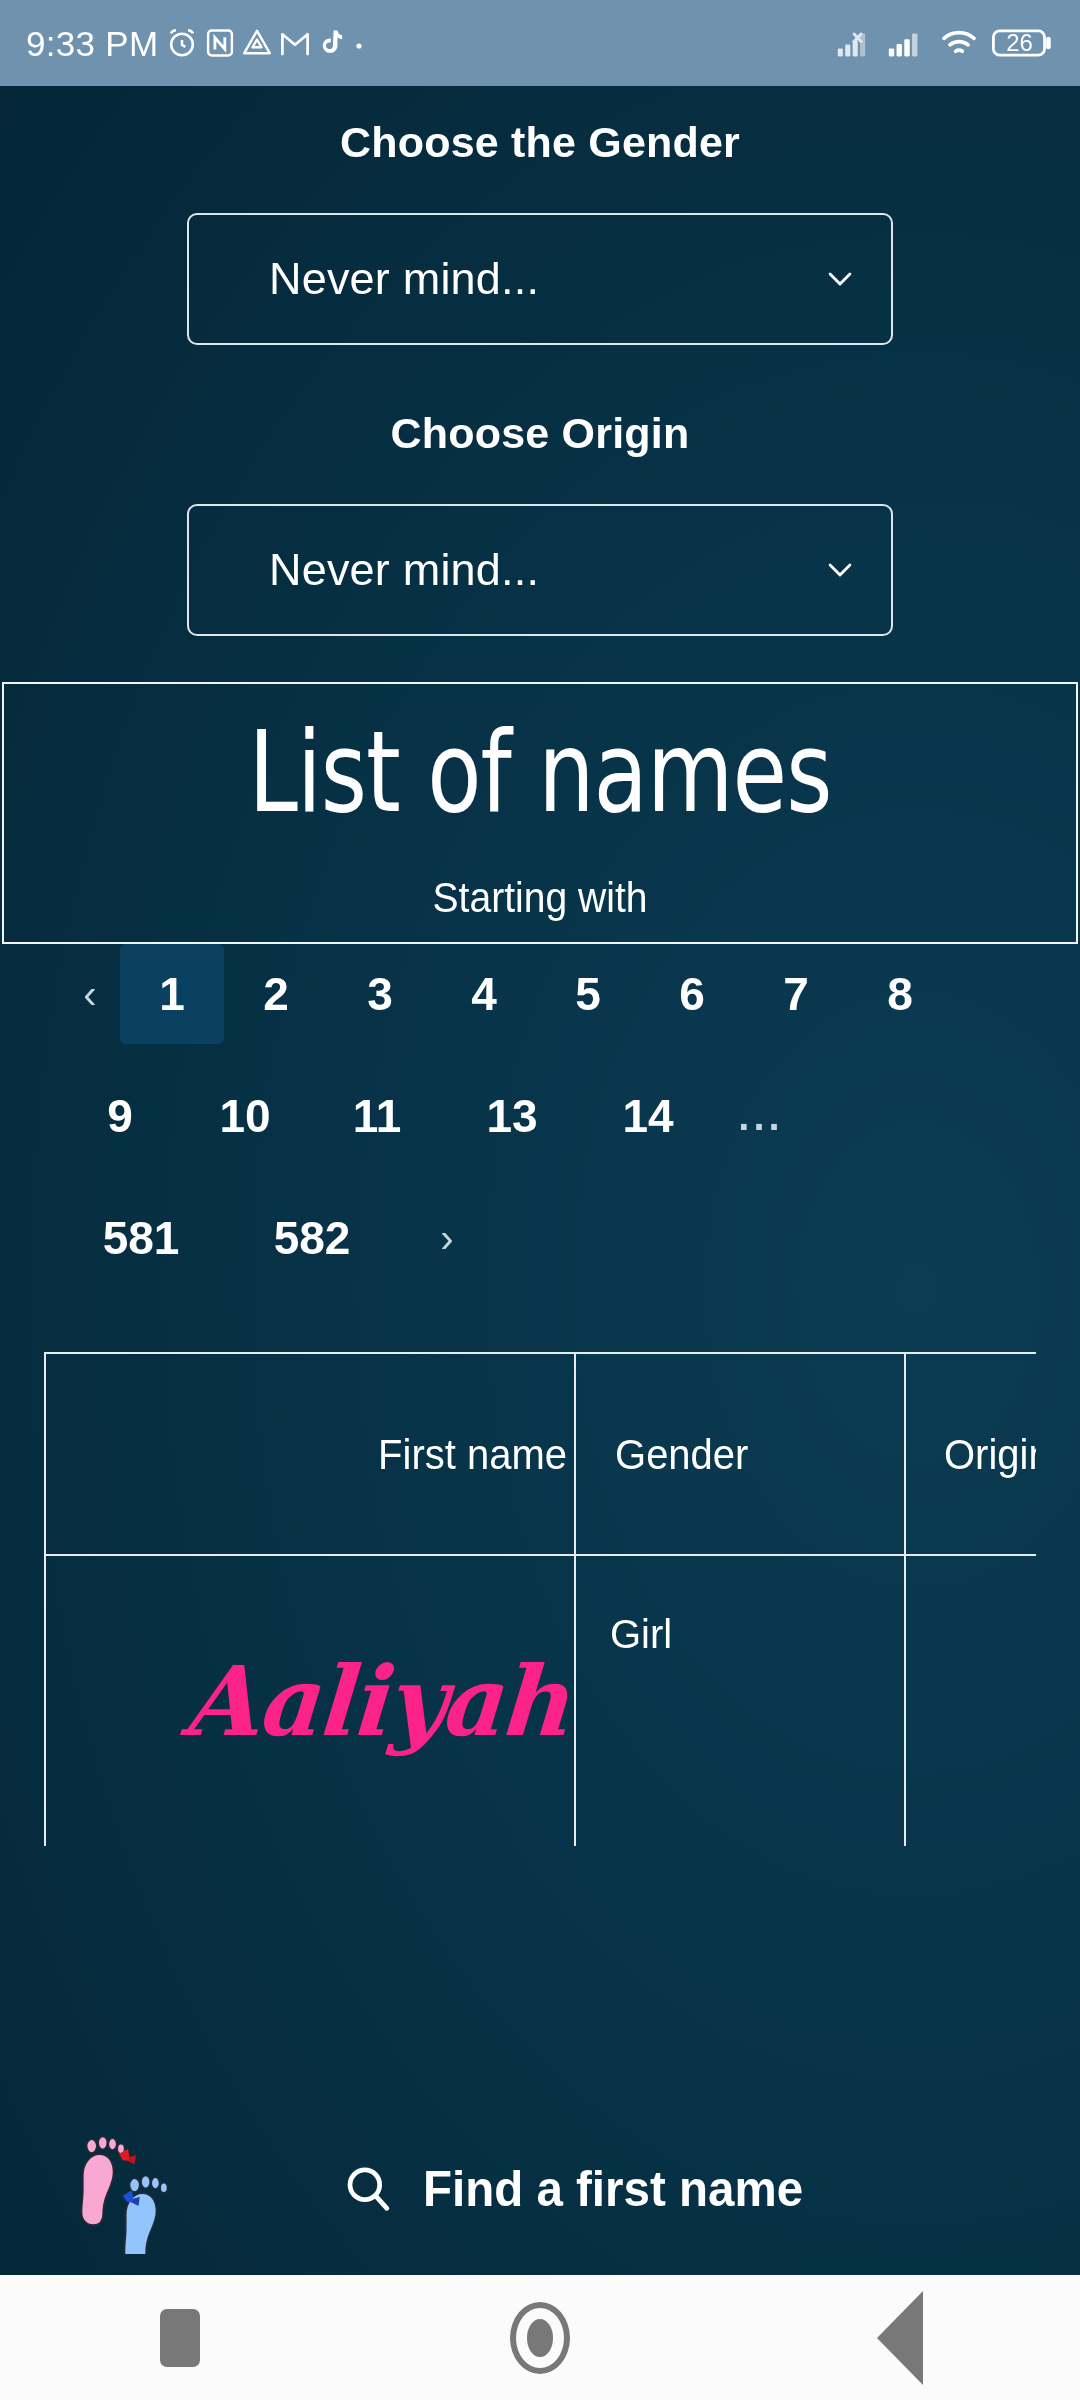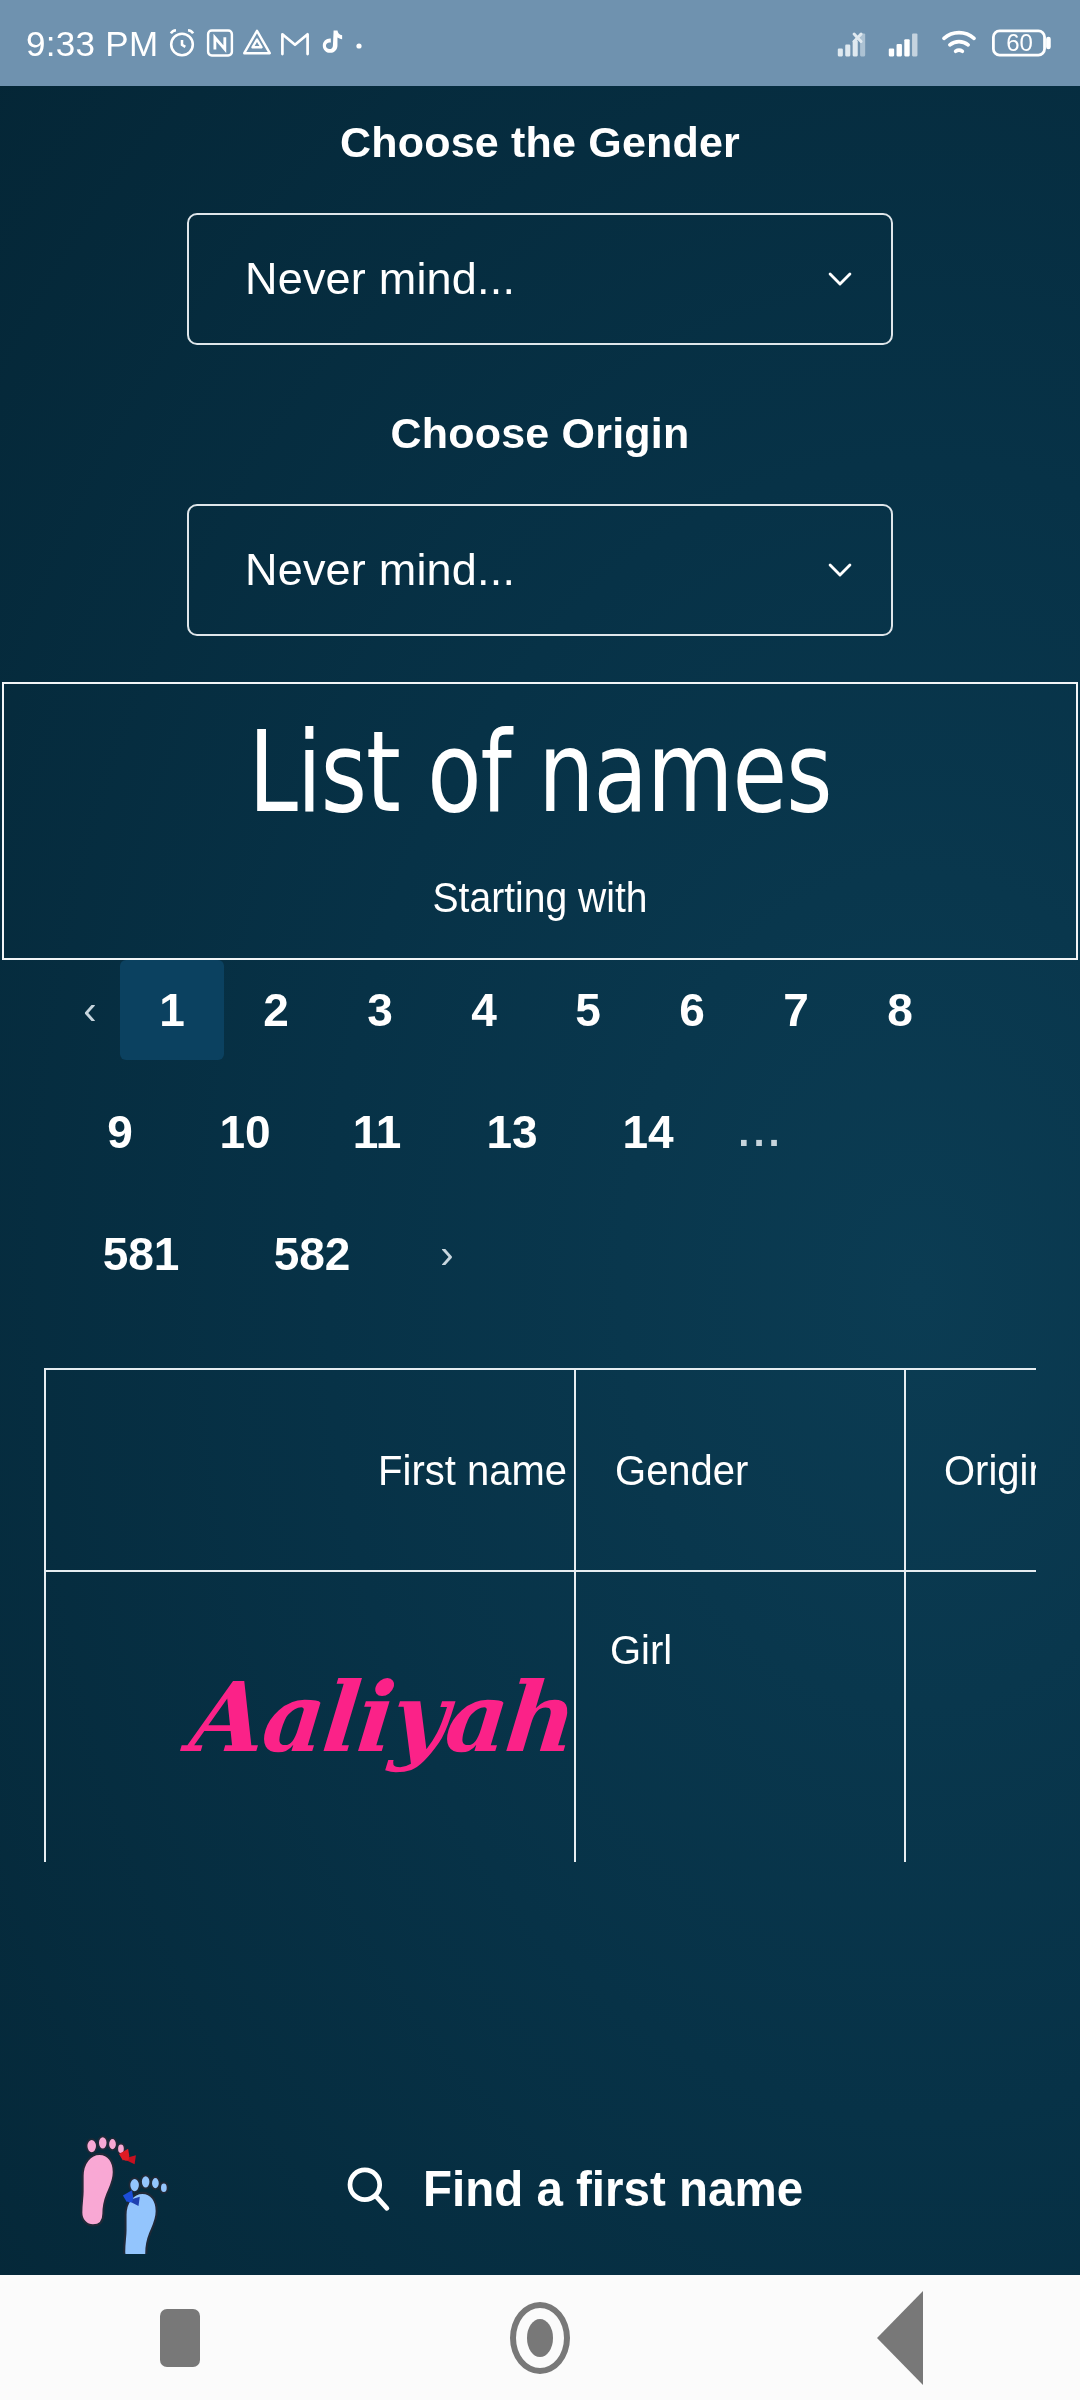--- a/index.html
+++ b/index.html
@@ -97,34 +97,35 @@
     align-items: center;
     justify-content: space-between;
     padding: 0 34px 0 56px;
     background: transparent;
   }
   .select-value {
     color: #ffffff;
     font-size: 45px;
     font-weight: 400;
     letter-spacing: 0.2px;
+    margin-left: 24px;
   }
   .chev-down {
     width: 34px; height: 34px;
     flex: none;
   }
 
   
   .list-panel {
     box-sizing: border-box;
     margin: 0 2px;
     width: 1076px;
     border: 2px solid #f2f5f7;
     padding-top: 32px;
-    padding-bottom: 36px;
+    padding-bottom: 20px;
     background: transparent;
   }
   .list-title {
     text-align: center;
     color: #ffffff;
     font-size: 112px;
     font-weight: 400;
     font-family: "DejaVu Sans Condensed", "Liberation Sans Narrow", "Liberation Sans", sans-serif;
     line-height: 1.0;
     letter-spacing: -1px;
@@ -374,21 +375,21 @@
         <path d="M2.6 7.1a14.2 14.2 0 0 1 18.8 0"></path>
         <path d="M6.3 11.2a8.9 8.9 0 0 1 11.4 0"></path>
         <path d="M9.9 15.2a3.8 3.8 0 0 1 4.2 0"></path>
       </svg>
 
       <span class="battery-wrap">
         <svg class="sicon" width="62" height="32" viewBox="0 0 40 20" fill="none">
           <rect x="0.9" y="2.2" width="33" height="15.6" rx="4" stroke="#ffffff" stroke-width="1.8"></rect>
           <path d="M36.4 7.4v5.2" stroke="#ffffff" stroke-width="3" stroke-linecap="round"></path>
         </svg>
-        <span class="battery-txt">60</span>
+        <span class="battery-txt">26</span>
       </span>
     </div>
   </div>
 
   <div class="app">
 
     <div class="sp32"></div>
     <div class="section-title">Choose the Gender</div>
     <div class="sp46"></div>
 

